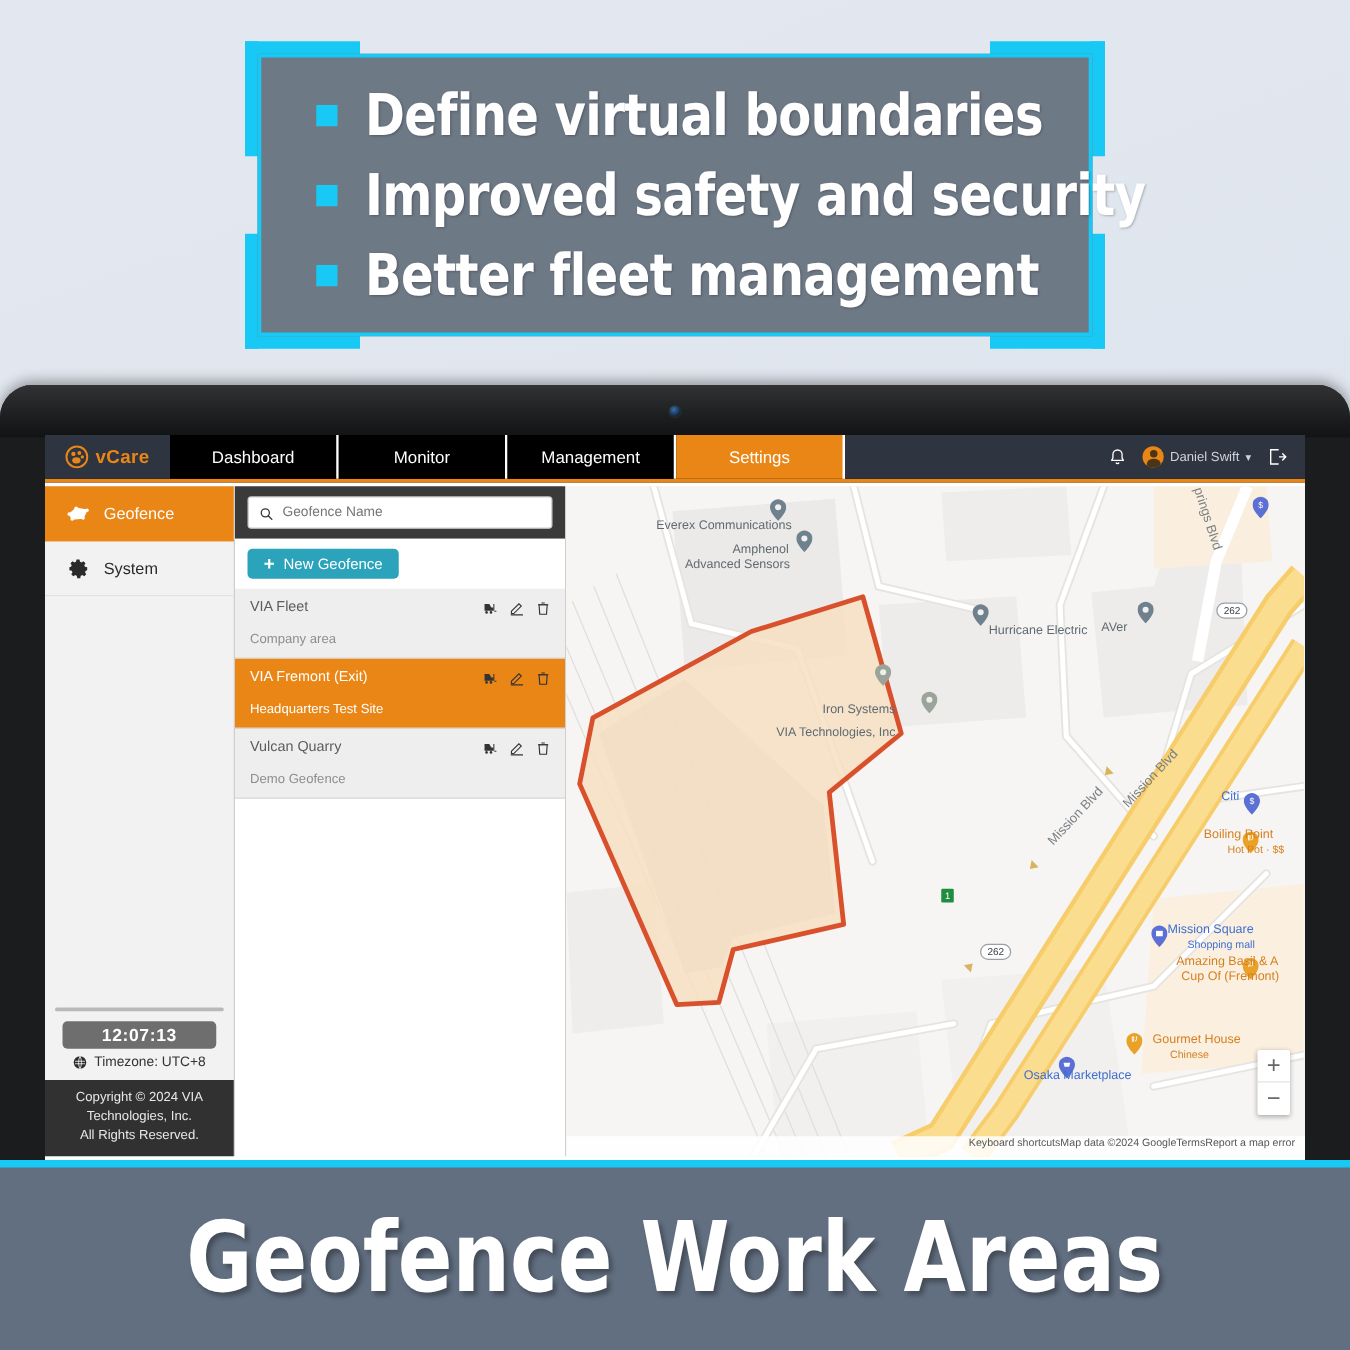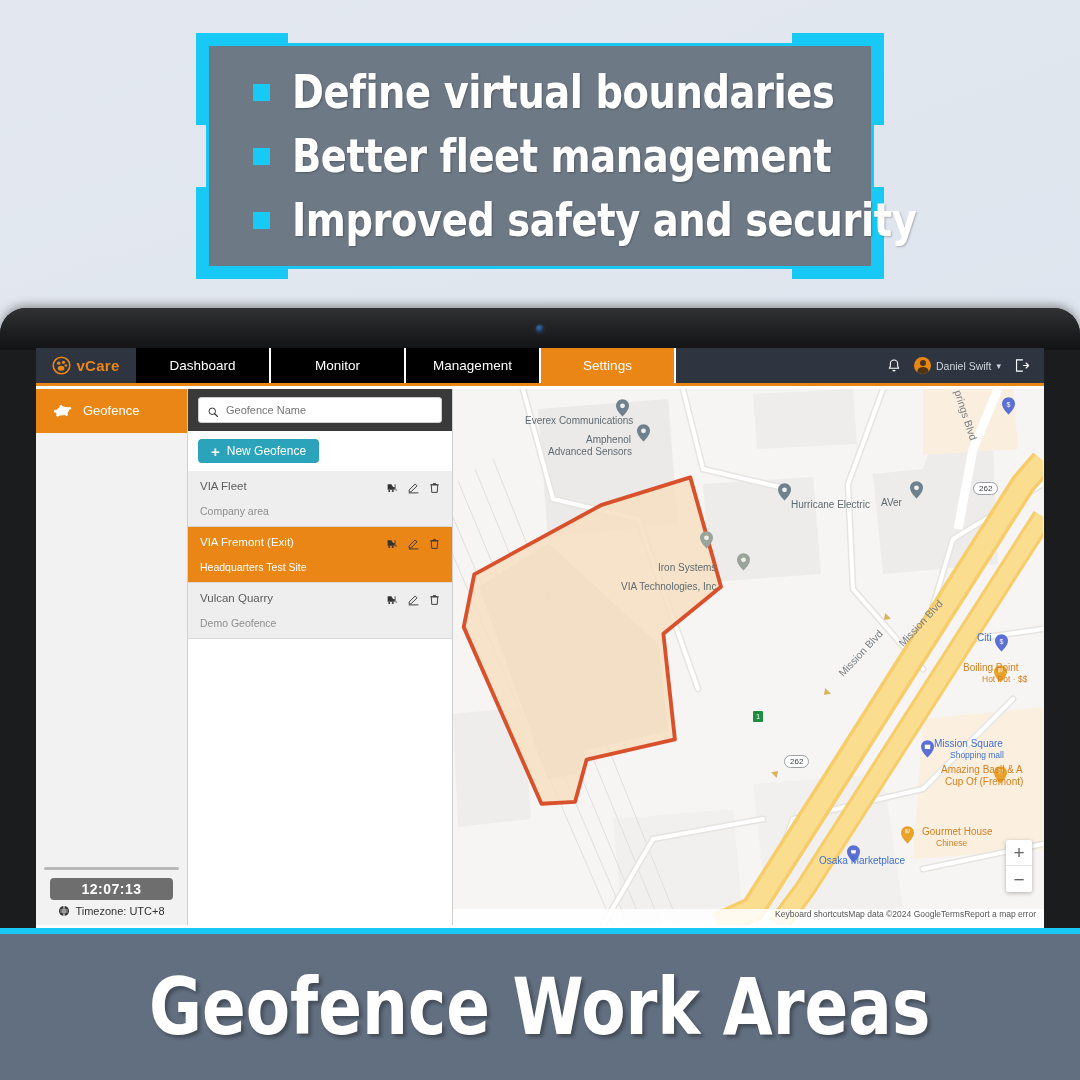--- a/index.html
+++ b/index.html
@@ -279,25 +279,25 @@
   <div class="corner c-v c-bl-v"></div>
   <div class="corner c-h c-br-h"></div>
   <div class="corner c-v c-br-v"></div>
   <div class="banner-box">
     <div class="bullet-row">
       <span class="bullet-sq"></span>
       <span class="bullet-txt">Define virtual boundaries</span>
     </div>
     <div class="bullet-row">
       <span class="bullet-sq"></span>
-      <span class="bullet-txt">Better fleet management</span>
+      <span class="bullet-txt">Improved safety and security</span>
     </div>
     <div class="bullet-row">
       <span class="bullet-sq"></span>
-      <span class="bullet-txt">Improved safety and security</span>
+      <span class="bullet-txt">Better fleet management</span>
     </div>
   </div>
 </div>
 
 <div class="laptop">
   <div class="laptop-bezel-top"></div>
   <div class="webcam"></div>
 
   <div class="screen">
 
@@ -348,31 +348,45 @@
               <path d="M3 13 L10 7 L21 9 L17 17 L6 18 Z" fill="#ffffff" stroke="#ffffff" stroke-width="1.2" stroke-linejoin="round"></path>
               <circle cx="3" cy="13" r="1.8" fill="#ffffff"></circle>
               <circle cx="10" cy="7" r="1.8" fill="#ffffff"></circle>
               <circle cx="21" cy="9" r="1.8" fill="#ffffff"></circle>
               <circle cx="17" cy="17" r="1.8" fill="#ffffff"></circle>
               <circle cx="6" cy="18" r="1.8" fill="#ffffff"></circle>
             </svg>
           </span>
           <span>Geofence</span>
         </div>
+        <div class="side-item">
+          <span class="side-ico">
+            <svg viewBox="0 0 24 24" width="18" height="18">
+              <path fill="#2b2b2b" d="M12 8.2a3.8 3.8 0 1 0 0 7.6 3.8 3.8 0 0 0 0-7.6zm0 5.9a2.1 2.1 0 1 1 0-4.2 2.1 2.1 0 0 1 0 4.2z"></path>
+              <path fill="#2b2b2b" d="M21 13.6v-3.2l-2.4-.5a6.9 6.9 0 0 0-.7-1.7l1.3-2-2.2-2.2-2 1.3a6.9 6.9 0 0 0-1.7-.7L12.8 2h-3.2l-.5 2.6a6.9 6.9 0 0 0-1.7.7l-2-1.3-2.2 2.2 1.3 2a6.9 6.9 0 0 0-.7 1.7L2 10.4v3.2l2.6.5c.15.6.4 1.16.7 1.7l-1.3 2 2.2 2.2 2-1.3c.54.3 1.1.55 1.7.7l.5 2.6h3.2l.5-2.6c.6-.15 1.16-.4 1.7-.7l2 1.3 2.2-2.2-1.3-2c.3-.54.55-1.1.7-1.7z"></path>
+            </svg>
+          </span>
+          <span>System</span>
+        </div>
         <div class="side-spacer"></div>
         <div class="side-divider"></div>
         <div class="clock-pill">12:07:13</div>
         <div class="tz-row">
           <span class="globe">
             <svg viewBox="0 0 24 24" width="12" height="12">
               <circle cx="12" cy="12" r="10" fill="#2b2b2b"></circle>
               <path d="M4 10h16M4 14h16M12 2c3 4 3 16 0 20M12 2c-3 4-3 16 0 20" fill="none" stroke="#ffffff" stroke-width="1.3"></path>
             </svg>
           </span>
           <span>Timezone: UTC+8</span>
+        </div>
+        <div class="copyright">
+          <div>Copyright © 2024 VIA</div>
+          <div>Technologies, Inc.</div>
+          <div>All Rights Reserved.</div>
         </div>
       </div>
 
       <div class="list-panel">
         <div class="search-band">
           <div class="search-box">
             <span class="search-ico">
               <svg viewBox="0 0 24 24" width="12" height="12">
                 <circle cx="10.5" cy="10.5" r="6.5" fill="none" stroke="#333333" stroke-width="2"></circle>
                 <path d="M15.5 15.5 21 21" stroke="#333333" stroke-width="2.2" stroke-linecap="round"></path>

